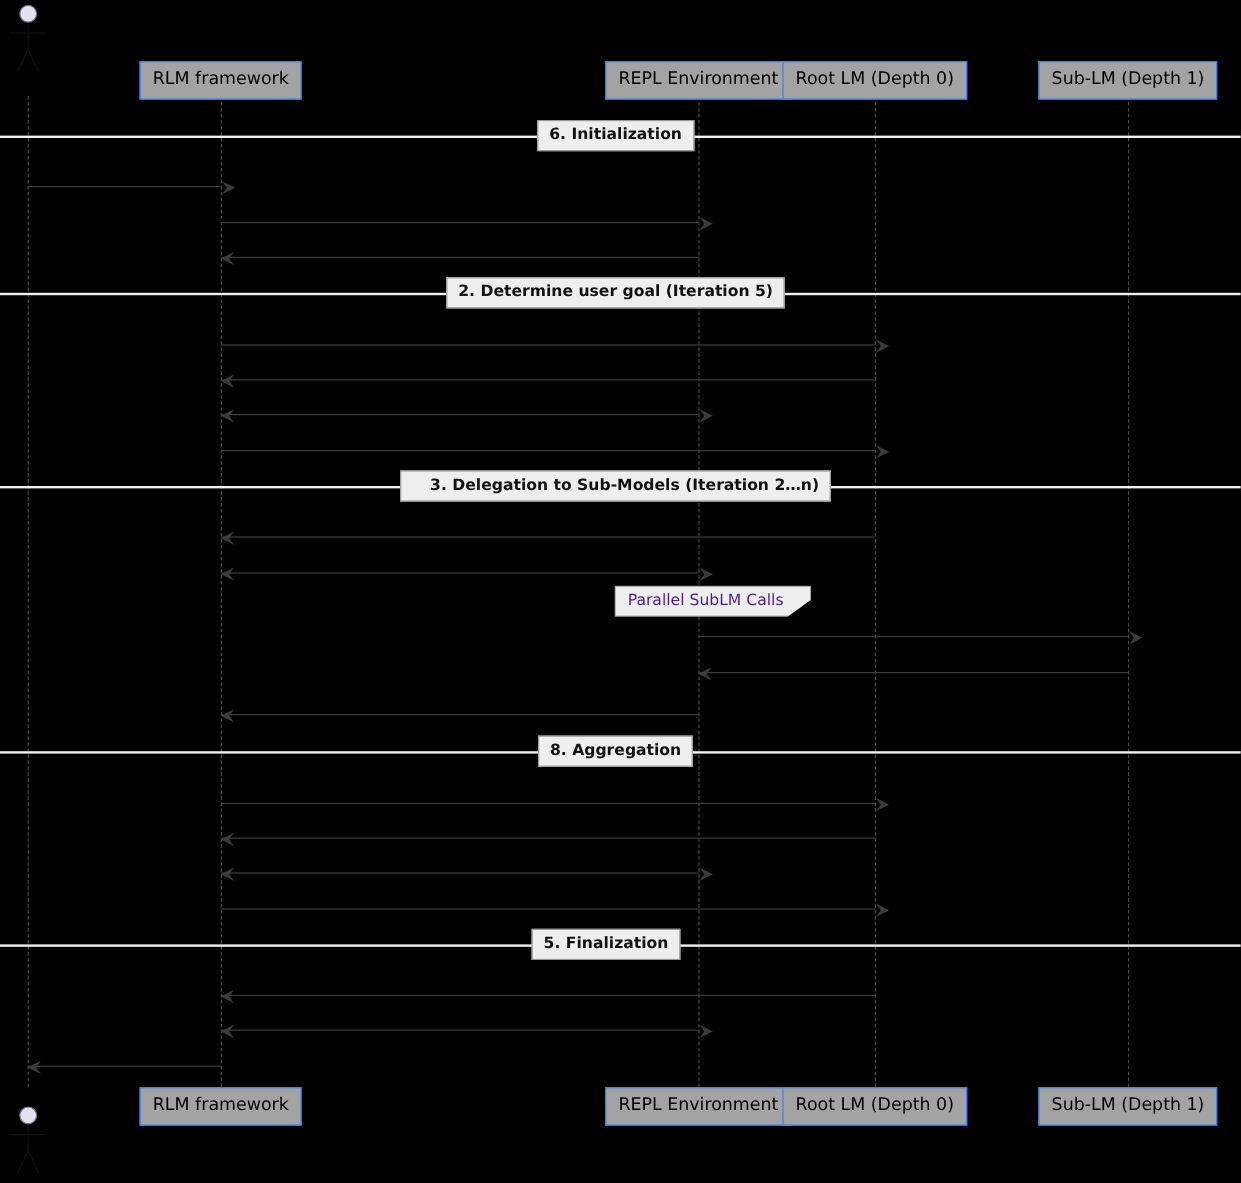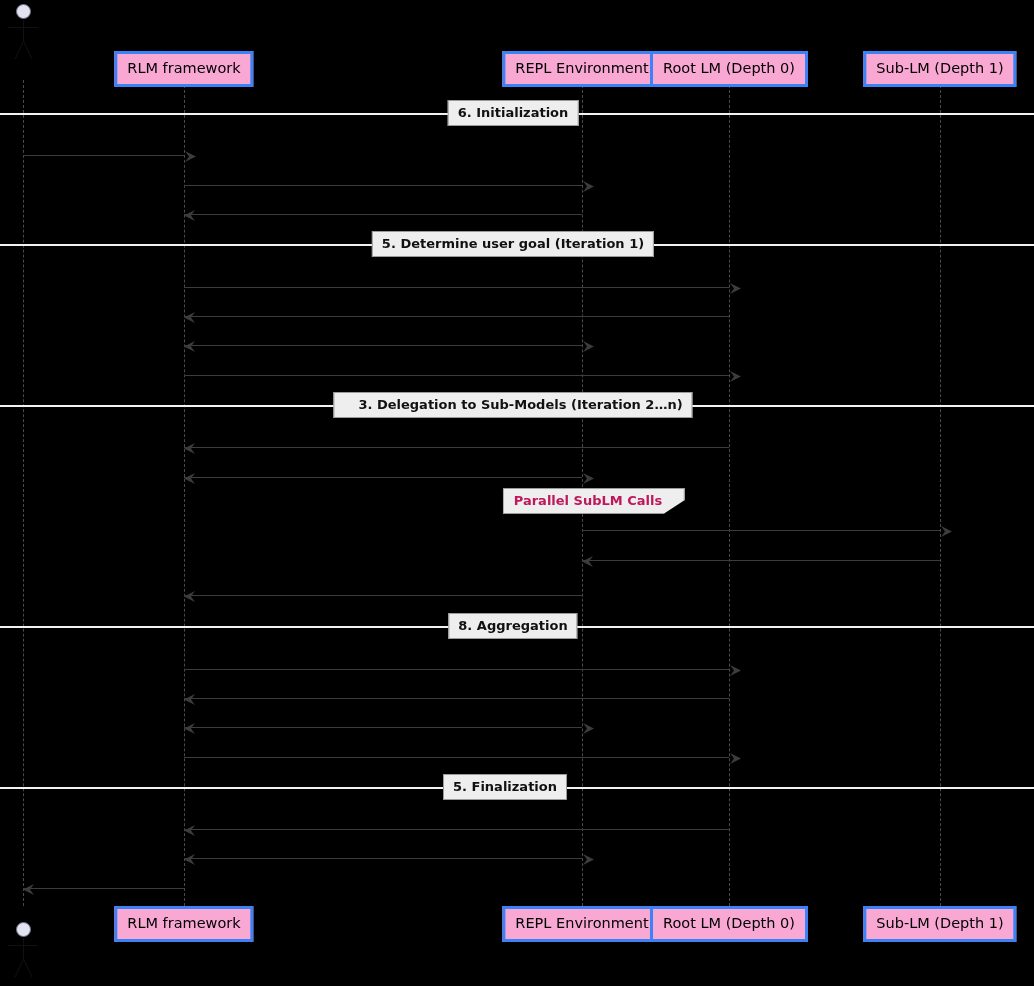--- a/index.html
+++ b/index.html
@@ -30,22 +30,22 @@
     width: 0;
     border-left: 1px dashed #4a4a4a;
     top: 0;
     height: 0;
   }
 
   
   .participant {
     position: absolute;
     box-sizing: border-box;
-    background: #f9a8d4;
-    border: 3px solid #3b82f6;
+    background: #a3a3a3;
+    border: 1px solid #3b82f6;
     color: #000000;
     font-size: 14.5px;
     line-height: 1;
     padding: 7px 10px 8px 10px;
     white-space: nowrap;
     text-align: center;
     transform: translateX(-50%);
   }
 
   
@@ -115,23 +115,23 @@
     padding: 5px 9px 6px 9px;
     white-space: nowrap;
     transform: translate(-50%, -50%);
     box-sizing: border-box;
   }
 
   
   .note {
     position: absolute;
     background: #eeeeee;
-    color: #be185d;
+    color: #4c1d95;
     font-size: 13px;
-    font-weight: bold;
+    font-weight: normal;
     line-height: 1;
     padding: 5px 22px 6px 10px;
     white-space: nowrap;
     border: 1px solid #9a9a9a;
     box-sizing: border-box;
     transform: translate(-50%, -50%);
     clip-path: polygon(0 0, 100% 0, 100% 45%, 88% 100%, 0 100%);
   }
 
   
@@ -177,21 +177,21 @@
     <div class="participant" style="left: 582px; top: 51px;">REPL Environment</div>
     <div class="participant" style="left: 729px; top: 51px;">Root LM (Depth 0)</div>
     <div class="participant" style="left: 940px; top: 51px;">Sub-LM (Depth 1)</div>
     <div class="participant" style="left: 184px; top: 906px;">RLM framework</div>
     <div class="participant" style="left: 582px; top: 906px;">REPL Environment</div>
     <div class="participant" style="left: 729px; top: 906px;">Root LM (Depth 0)</div>
     <div class="participant" style="left: 940px; top: 906px;">Sub-LM (Depth 1)</div>
     <div class="divider-line" style="top: 113px;"></div>
     <div class="divider-label" style="left: 513px; top: 113px;">6. Initialization</div>
     <div class="divider-line" style="top: 244px;"></div>
-    <div class="divider-label" style="left: 513px; top: 244px;">5. Determine user goal (Iteration 1)</div>
+    <div class="divider-label" style="left: 513px; top: 244px;">2. Determine user goal (Iteration 5)</div>
     <div class="divider-line" style="top: 405px;"></div>
     <div class="divider-label" style="left: 513px; top: 405px; padding-left: 24px;">3. Delegation to Sub-Models (Iteration 2…n)</div>
     <div class="divider-line" style="top: 626px;"></div>
     <div class="divider-label" style="left: 513px; top: 626px;">8. Aggregation</div>
     <div class="divider-line" style="top: 787px;"></div>
     <div class="divider-label" style="left: 505px; top: 787px;">5. Finalization</div>
     <div class="note" style="left: 594px; top: 501px;">Parallel SubLM Calls</div>
     <div class="msg" style="left: 23px; width: 161px; top: 155px; border-top-color: rgb(60, 60, 60);">
       <div class="arrowhead ah-right">
         <svg width="12" height="11" viewBox="0 0 12 11">

